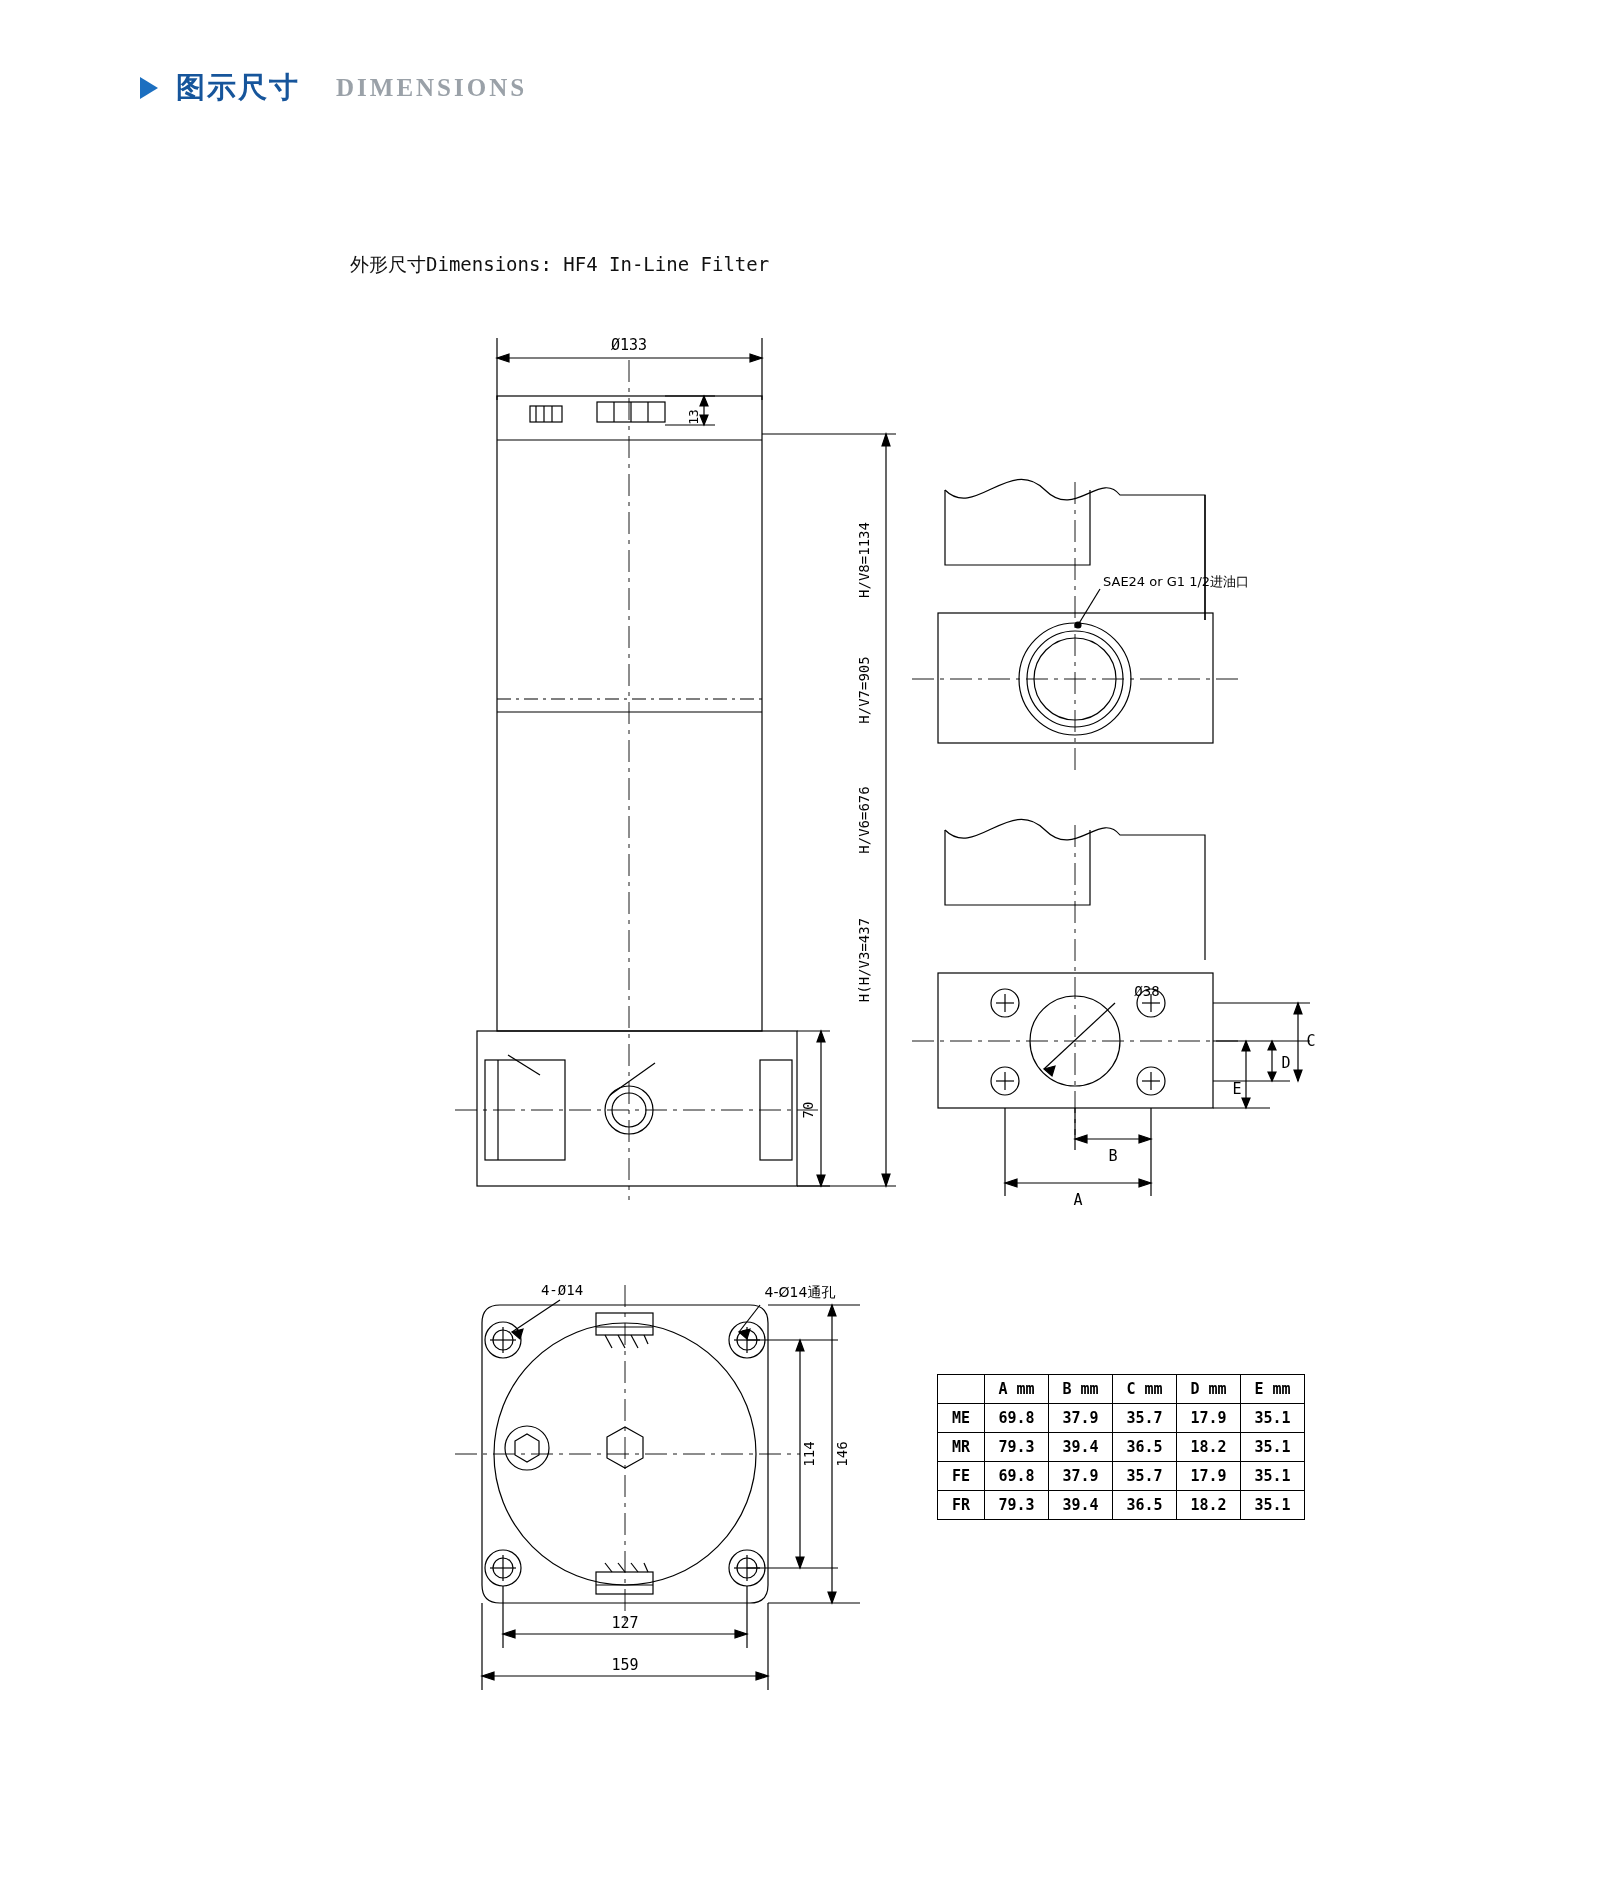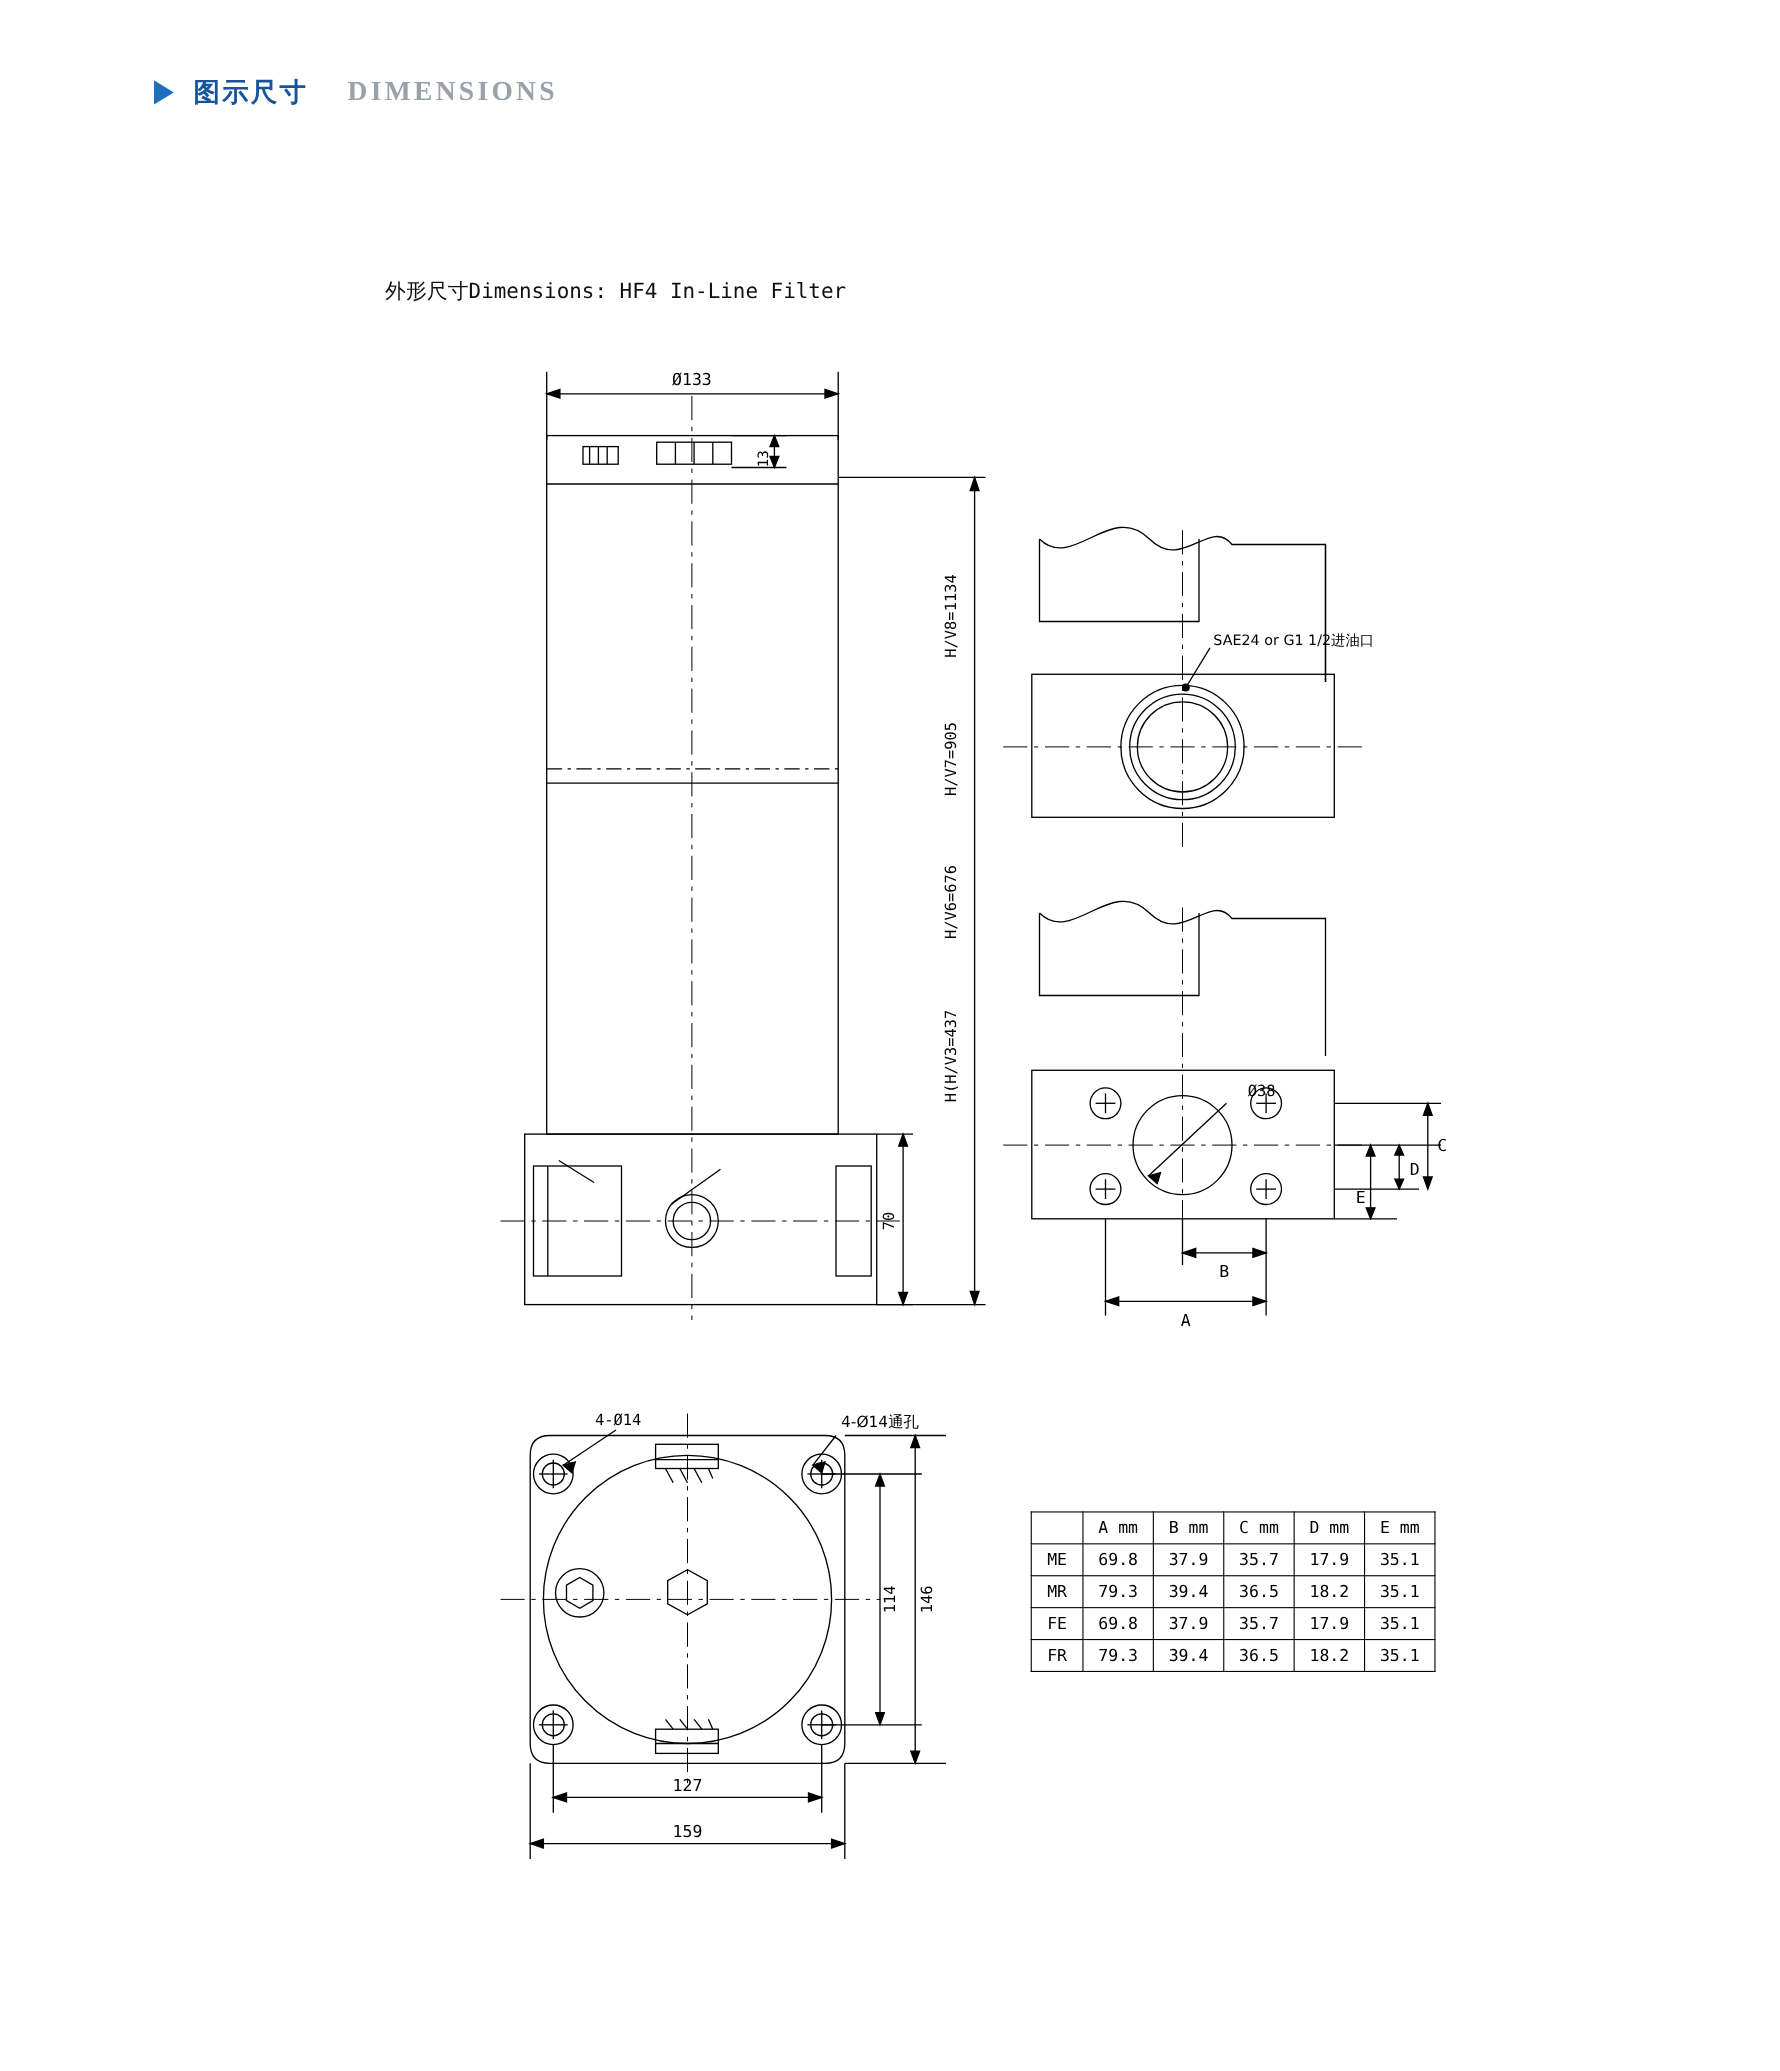--- a/index.html
+++ b/index.html
@@ -27,21 +27,21 @@
   }
   .header .tri {
     width: 0; height: 0;
     border-left: 18px solid #1c6fc0;
     border-top: 11px solid transparent;
     border-bottom: 11px solid transparent;
     margin-right: 4px;
   }
   .header .cn {
     font-family: "DejaVu Sans", sans-serif;
-    font-size: 24px;
+    font-size: 29px;
     font-weight: bold;
     color: #16559b;
     letter-spacing: 2px;
   }
   .header .en {
     font-family: Liberation Serif, serif;
     font-size: 25px;
     font-weight: bold;
     color: #9aa1a8;
     letter-spacing: 3px;
@@ -74,21 +74,21 @@
     top: 1374px;
     border-collapse: collapse;
     font-family: "DejaVu Sans Mono", monospace;
     font-size: 15px;
   }
   .spec-table td, .spec-table th {
     border: 1px solid #000;
     width: 63px;
     height: 28px;
     text-align: center;
-    font-weight: normal;
+    font-weight: bold;
     padding: 0;
   }
   .spec-table td.rowlab, .spec-table th.corner {
     width: 46px;
   }
 </style>
 </head>
 <body>
 
 <div class="header">

